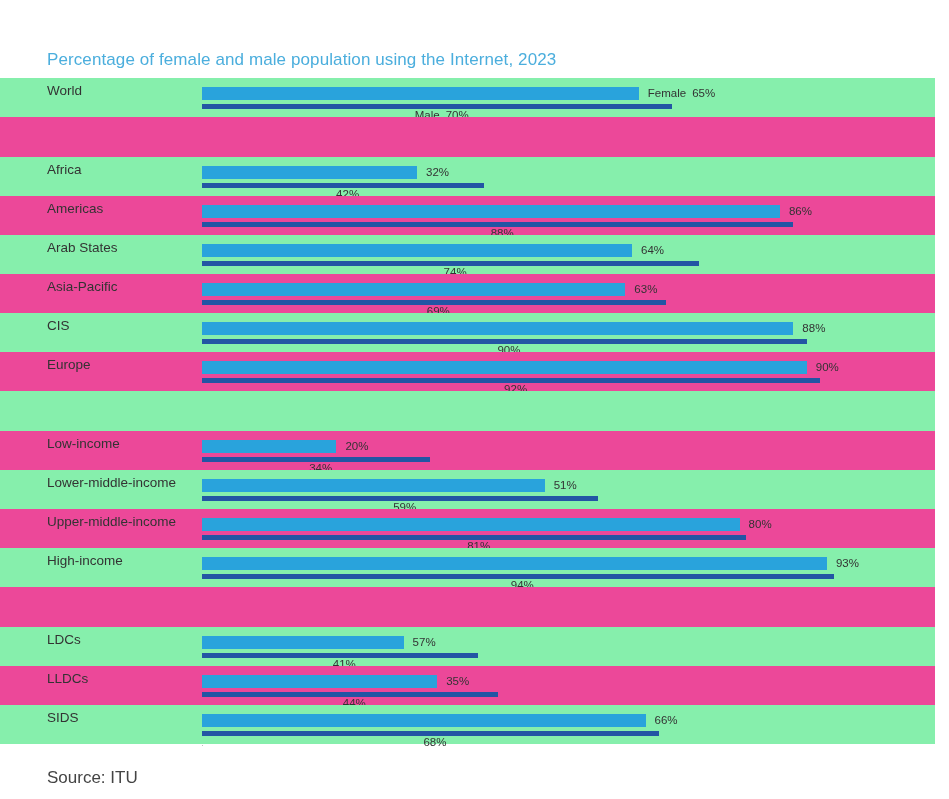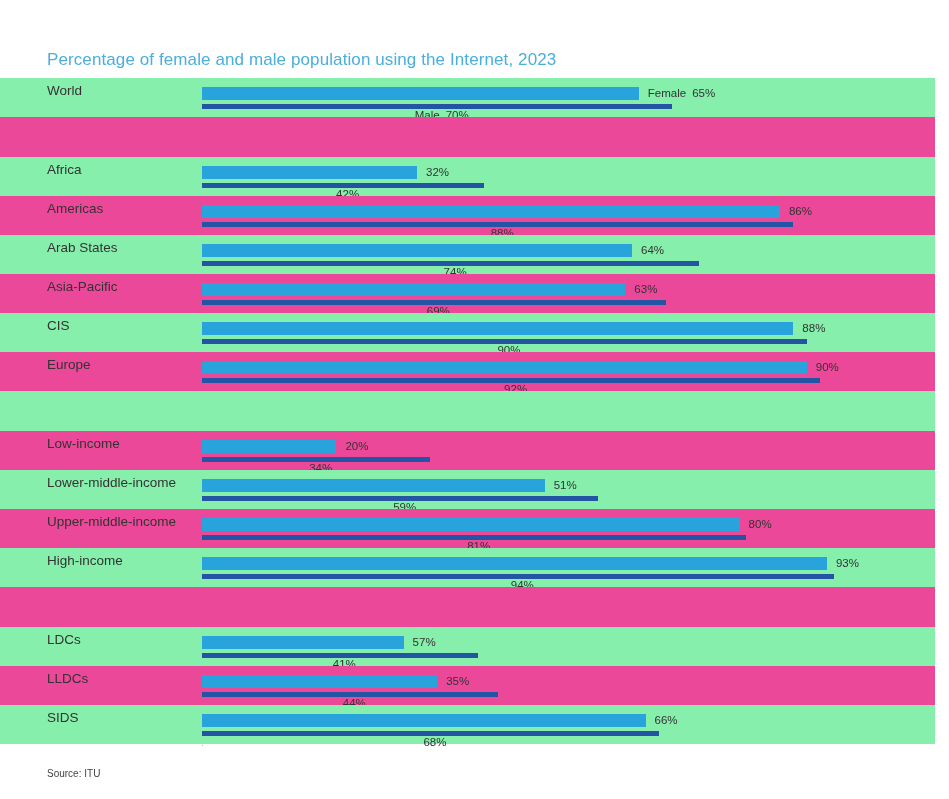--- a/index.html
+++ b/index.html
@@ -89,21 +89,21 @@
     left: 202px;
     top: 78px;
     width: 1px;
     height: 668px;
     border-left: 1px dotted #BFBFBF;
   }
   .source {
     position: absolute;
     left: 47px;
     top: 768px;
-    font-size: 10px;
+    font-size: 17px;
     color: #444444;
   }
 </style>
 </head>
 <body>
 
 <div id="chart-root">
 
   <div class="chart-title">Percentage of female and male population using the Internet, 2023</div>
 

